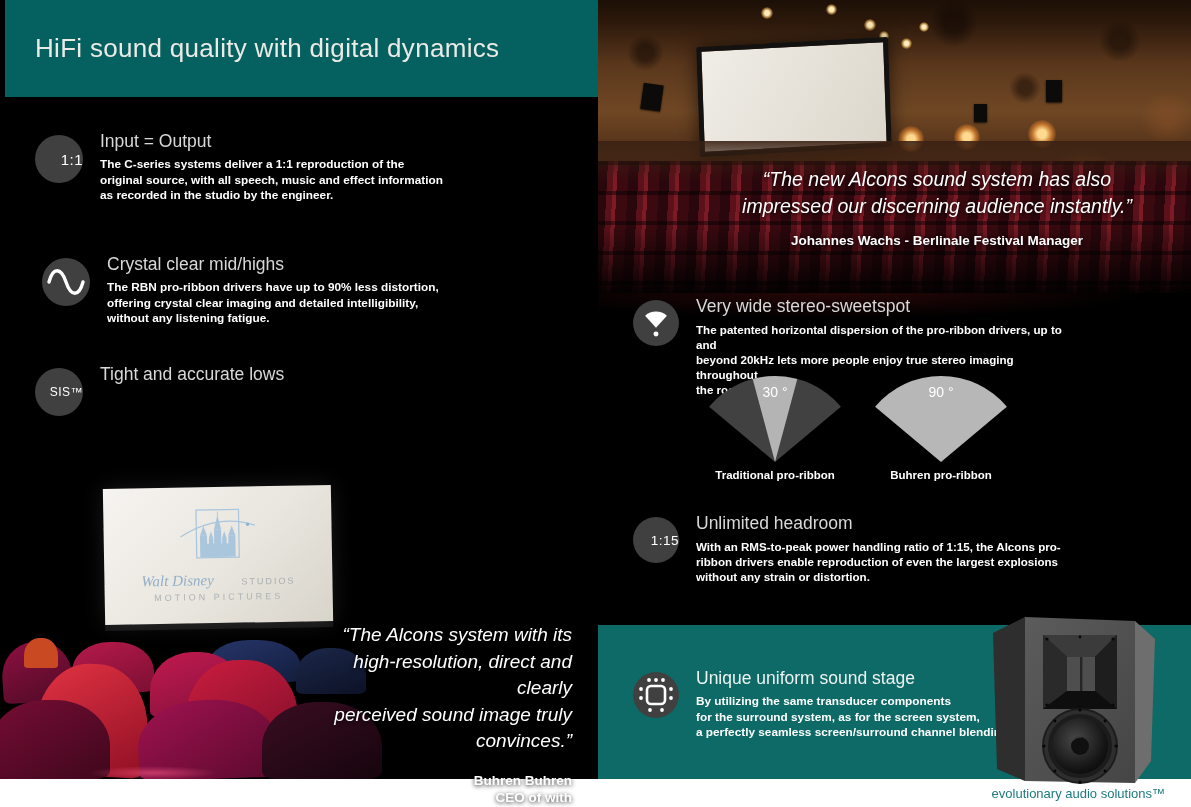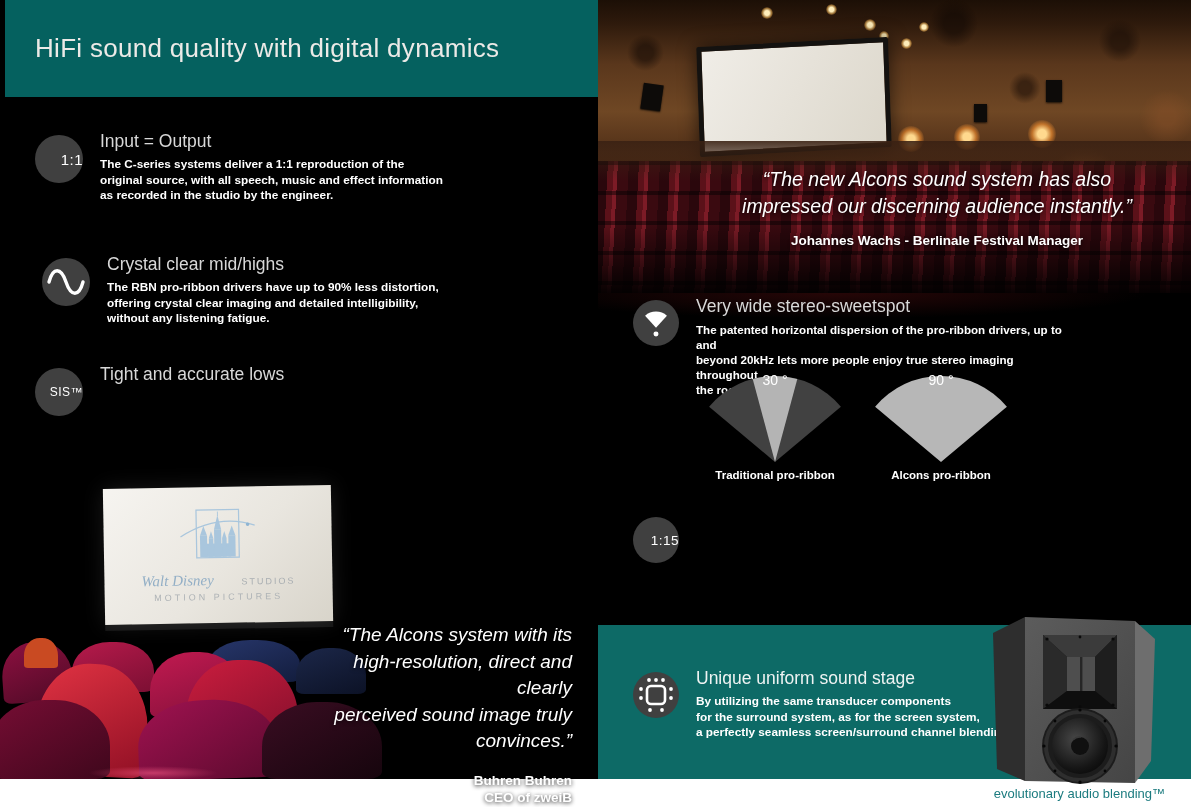--- a/index.html
+++ b/index.html
@@ -93,21 +93,21 @@
   .quote-right .q-attr{margin-top:13px;font-size:13.5px;font-weight:700;}
 
   
   .black-right{position:absolute;left:598px;top:293px;width:593px;height:332px;background:#000;}
   .black-right::before{content:"";position:absolute;left:0;top:0;width:100%;height:40px;
       background:radial-gradient(ellipse 420px 34px at 40% 0,rgba(110,18,20,.35),transparent 75%);}
   .fr1{left:633px;top:296px;width:430px;} .fr2{left:633px;top:513px;width:430px;}
   .fr1 .f-body,.fr2 .f-body{font-size:11.6px;line-height:15px;}
   .fan{position:absolute;width:138px;height:92px;}
   .fan1{left:706px;top:372px;} .fan2{left:872px;top:372px;}
-  .fan-label{position:absolute;top:0;left:0;right:0;text-align:center;color:#fff;font-size:14px;}
+  .fan-label{position:absolute;top:12px;left:0;right:0;text-align:center;color:#fff;font-size:14px;}
   .fan-caption{position:absolute;top:97px;left:-30px;right:-30px;text-align:center;color:#fff;
       font-size:11.5px;font-weight:700;}
 
   
   .teal-bottom{position:absolute;left:598px;top:625px;width:593px;height:154px;background:#0d6a66;}
   .frt{left:633px;top:668px;width:430px;}
   .frt .f-body{font-size:11.8px;line-height:15.5px;}
 
   
   .speaker{position:absolute;left:985px;top:611px;width:172px;height:180px;z-index:6;}
@@ -200,21 +200,21 @@
       <div class="seat s11"></div>
       <div class="glow"></div>
     </div>
 
     <div class="quote-left">
       <div class="q-text">“The Alcons system with its
 high-resolution, direct and clearly
 perceived sound image truly convinces.”</div>
       <div class="q-attr">
         <div>Buhren Buhren</div>
-        <div>CEO of zweiB</div>
+        <div>CEO of with</div>
       </div>
     </div>
   </div>
 
   <div class="photo-right">
     <div class="ornate"></div>
     <div class="pr-light L1"></div>
     <div class="pr-light L2"></div>
     <div class="pr-light L3"></div>
     <div class="pr-light L4"></div>
@@ -261,26 +261,32 @@
       <path d="M69,90 L46.7,6.9 A86,86 0 0 1 91.3,6.9 Z" fill="#b4b4b4"></path>
     </svg>
     <div class="fan-label">30 °</div>
     <div class="fan-caption">Traditional pro-ribbon</div>
   </div>
   <div class="fan fan2">
     <svg width="138" height="92" viewBox="0 0 138 92">
       <path d="M69,90 L3.1,34.7 A86,86 0 0 1 134.9,34.7 Z" fill="#b7b7b7"></path>
     </svg>
     <div class="fan-label">90 °</div>
-    <div class="fan-caption">Alcons pro-ribbon</div>
+    <div class="fan-caption">Buhren pro-ribbon</div>
   </div>
 
   <div class="feature fr2" style="position:absolute;">
     <div class="circle-icon small">
       <span class="ci-label ratio">1:15</span>
+    </div>
+    <div>
+      <div class="f-title">Unlimited headroom</div>
+      <div class="f-body">With an RMS-to-peak power handling ratio of 1:15, the Alcons pro-
+ribbon drivers enable reproduction of even the largest explosions
+without any strain or distortion.</div>
     </div>
   </div>
 
   <div class="teal-bottom"></div>
 
   <div class="feature frt" style="position:absolute;">
     <div class="circle-icon small">
       <svg width="46" height="46" viewBox="0 0 46 46">
         <rect x="14" y="14" width="18" height="18" rx="4" fill="none" stroke="#fff" stroke-width="2.6"></rect>
         <g fill="#fff">
@@ -346,15 +352,15 @@
         <circle cx="59" cy="135" r="1.6"></circle>
           <circle cx="131" cy="135" r="1.6"></circle>
         <circle cx="70" cy="110" r="1.4"></circle>
           <circle cx="120" cy="110" r="1.4"></circle>
         <circle cx="70" cy="160" r="1.4"></circle>
           <circle cx="120" cy="160" r="1.4"></circle>
       </g>
     </svg>
   </div>
 
-  <div class="tagline">evolutionary audio blending™</div>
+  <div class="tagline">evolutionary audio solutions™</div>
 
 </div>
 
 </body></html>

